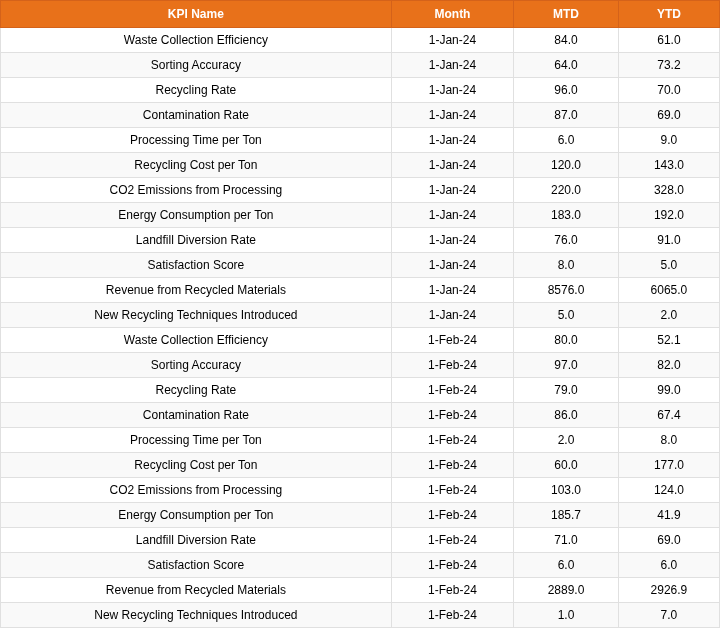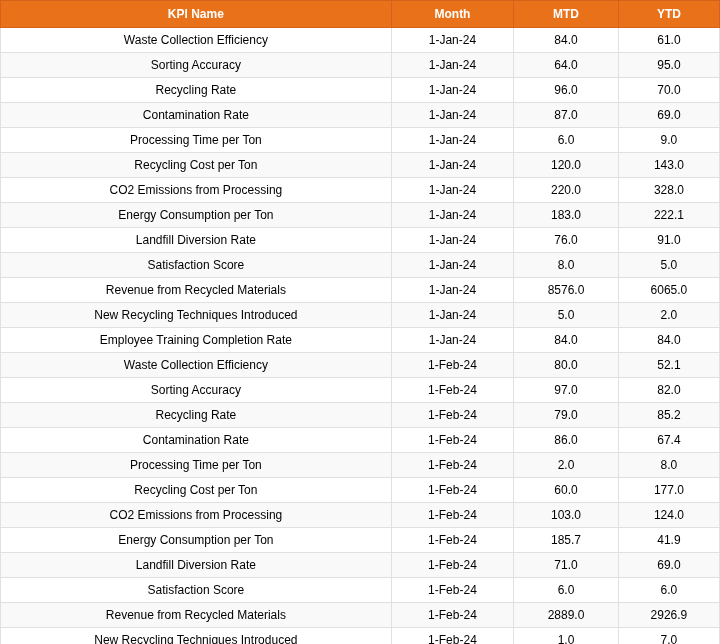--- a/index.html
+++ b/index.html
@@ -37,21 +37,21 @@
   <tr>
         <td>Waste Collection Efficiency</td>
         <td>1-Jan-24</td>
         <td>84.0</td>
         <td>61.0</td>
       </tr>
       <tr>
         <td>Sorting Accuracy</td>
         <td>1-Jan-24</td>
         <td>64.0</td>
-        <td>95.0</td>
+        <td>73.2</td>
       </tr>
       <tr>
         <td>Recycling Rate</td>
         <td>1-Jan-24</td>
         <td>96.0</td>
         <td>70.0</td>
       </tr>
       <tr>
         <td>Contamination Rate</td>
         <td>1-Jan-24</td>
@@ -73,21 +73,21 @@
       <tr>
         <td>CO2 Emissions from Processing</td>
         <td>1-Jan-24</td>
         <td>220.0</td>
         <td>328.0</td>
       </tr>
       <tr>
         <td>Energy Consumption per Ton</td>
         <td>1-Jan-24</td>
         <td>183.0</td>
-        <td>222.1</td>
+        <td>192.0</td>
       </tr>
       <tr>
         <td>Landfill Diversion Rate</td>
         <td>1-Jan-24</td>
         <td>76.0</td>
         <td>91.0</td>
       </tr>
       <tr>
         <td>Satisfaction Score</td>
         <td>1-Jan-24</td>
@@ -100,42 +100,36 @@
         <td>8576.0</td>
         <td>6065.0</td>
       </tr>
       <tr>
         <td>New Recycling Techniques Introduced</td>
         <td>1-Jan-24</td>
         <td>5.0</td>
         <td>2.0</td>
       </tr>
       <tr>
-        <td>Employee Training Completion Rate</td>
-        <td>1-Jan-24</td>
-        <td>84.0</td>
-        <td>84.0</td>
-      </tr>
-      <tr>
         <td>Waste Collection Efficiency</td>
         <td>1-Feb-24</td>
         <td>80.0</td>
         <td>52.1</td>
       </tr>
       <tr>
         <td>Sorting Accuracy</td>
         <td>1-Feb-24</td>
         <td>97.0</td>
         <td>82.0</td>
       </tr>
       <tr>
         <td>Recycling Rate</td>
         <td>1-Feb-24</td>
         <td>79.0</td>
-        <td>85.2</td>
+        <td>99.0</td>
       </tr>
       <tr>
         <td>Contamination Rate</td>
         <td>1-Feb-24</td>
         <td>86.0</td>
         <td>67.4</td>
       </tr>
       <tr>
         <td>Processing Time per Ton</td>
         <td>1-Feb-24</td>

